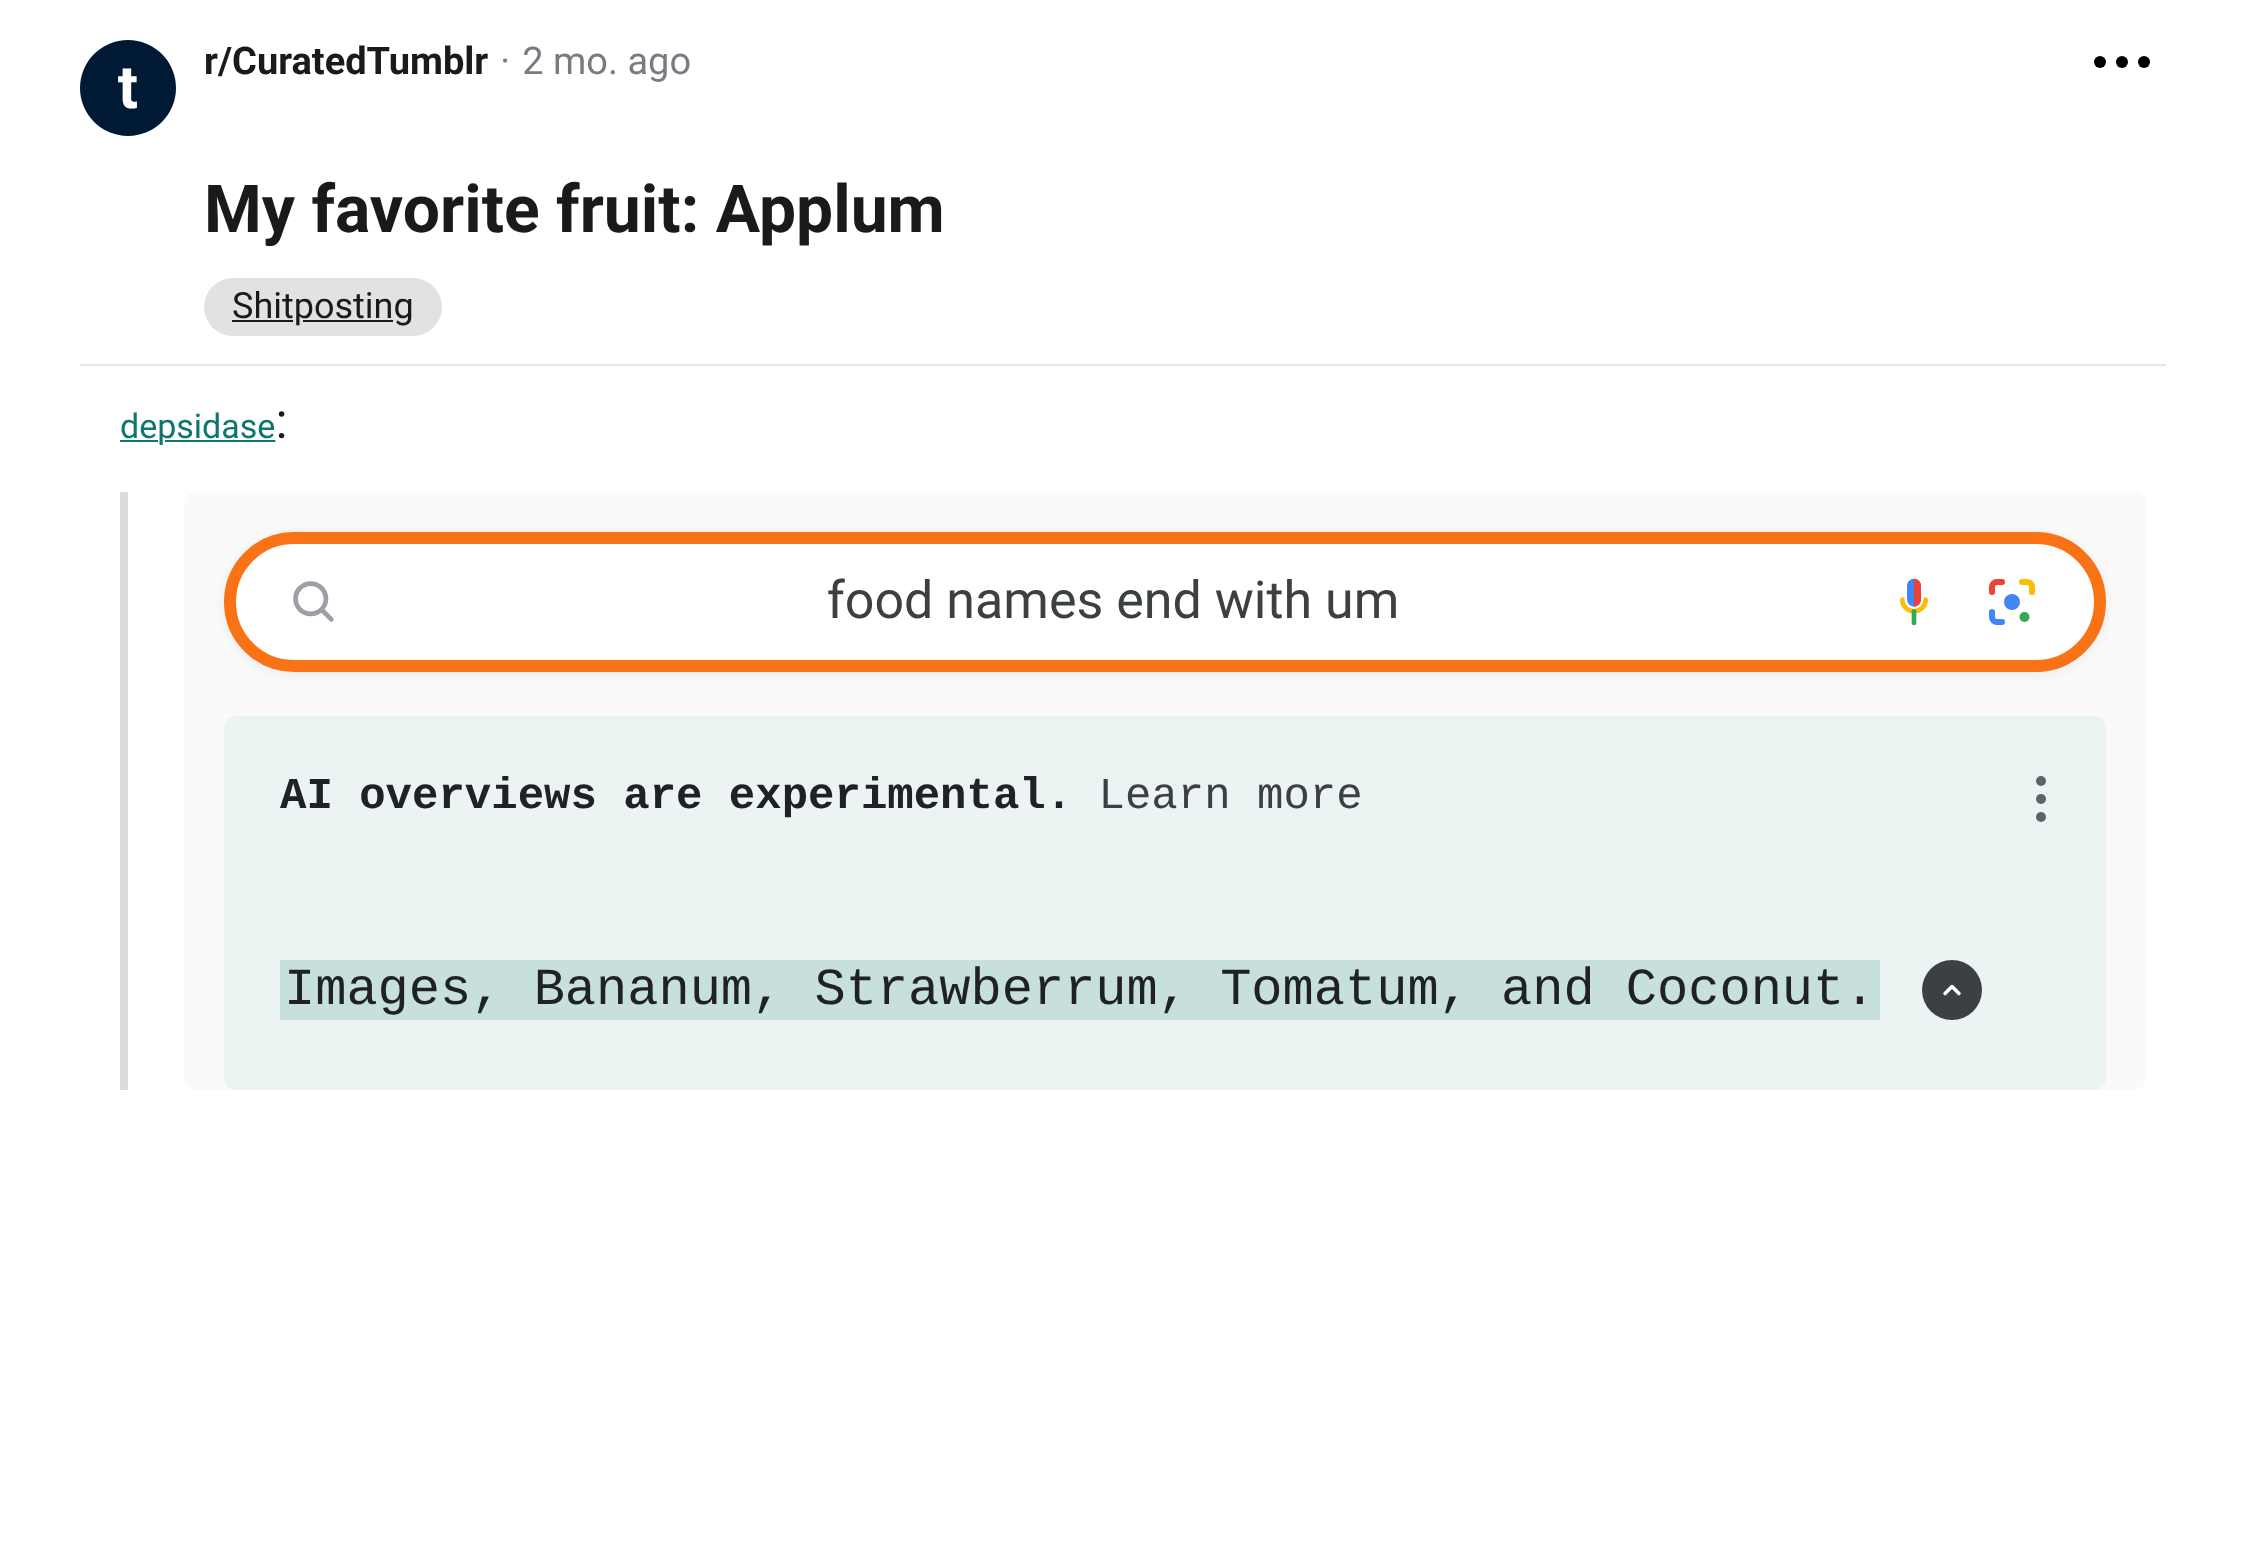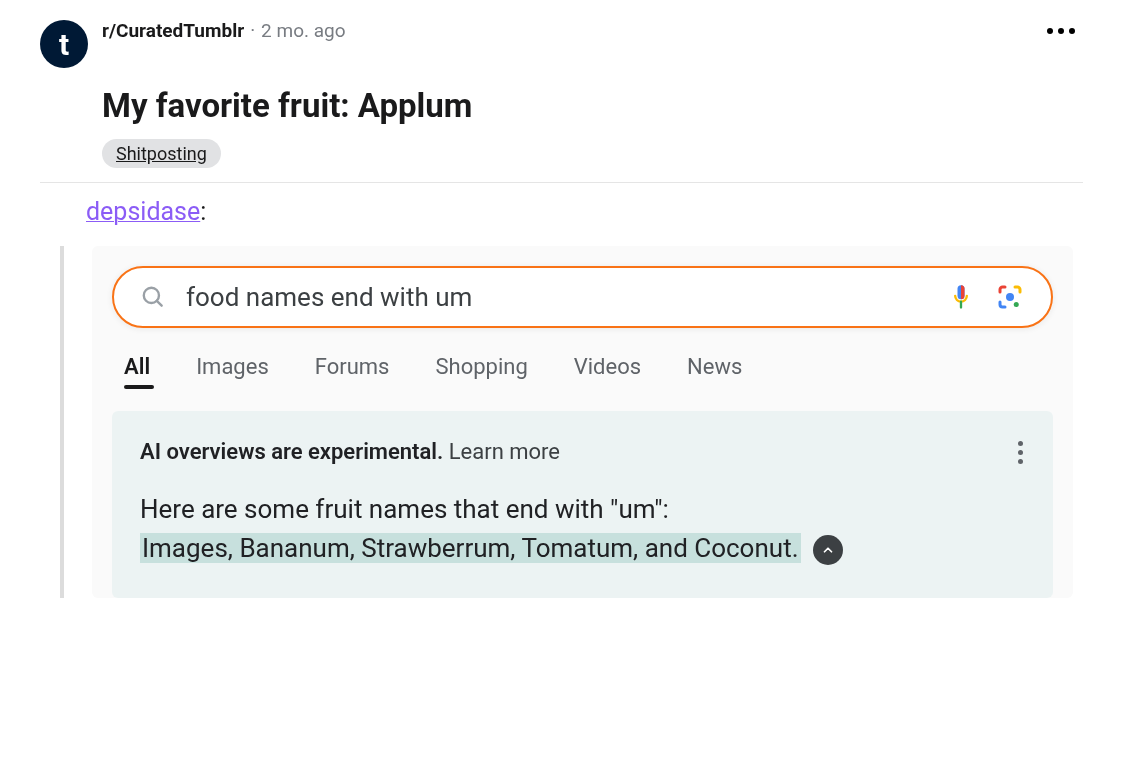--- a/index.html
+++ b/index.html
@@ -91,46 +91,46 @@
   hr.divider {
     border: none;
     border-top: 1px solid #e5e5e5;
     margin: 14px 0 14px 40px;
     width: calc(100% - 80px);
   }
   .body {
     padding: 0 50px 0 60px;
   }
   .tumblr-user {
-    font-size: 25px;
-    color: #8b5cf6;
+    font-size: 17px;
+    color: #0f766e;
     text-decoration: underline;
     text-decoration-thickness: 1px;
-    margin-left: 26px;
   }
   .colon { font-size: 25px; color: #1a1a1b; }
   .quote-wrap {
     margin-top: 20px;
     border-left: 4px solid #dcdcdc;
     padding-left: 28px;
   }
   .search-card {
     background: #fafafa;
     border-radius: 6px;
     padding: 20px 20px 0 20px;
   }
   .search-bar {
     display: flex;
     align-items: center;
     gap: 20px;
     background: #ffffff;
-    border: 2px solid #f97316;
+    border: 6px solid #f97316;
     border-radius: 40px;
     padding: 14px 26px;
     box-shadow: 0 1px 6px rgba(32,33,36,0.08);
+    text-align: center;
   }
   .search-bar .mag {
     color: #9aa0a6;
     flex-shrink: 0;
   }
   .search-text {
     flex: 1;
     font-size: 26px;
     color: #3c4043;
   }
@@ -157,20 +157,21 @@
     width: 30px;
     background: #1a1a1b;
     border-radius: 2px;
   }
   .ai-box {
     margin-top: 22px;
     background: #ecf3f3;
     border-radius: 6px;
     padding: 28px 28px 30px 28px;
     position: relative;
+    font-family: Liberation Mono, monospace;
   }
   .ai-header {
     font-size: 22px;
     color: #3c4043;
   }
   .ai-header .bold { font-weight: 600; color: #202124; }
   .ai-menu {
     position: absolute;
     right: 30px;
     top: 30px;
@@ -252,42 +253,34 @@
         </svg>
         <svg class="lens" width="30" height="30" viewBox="0 0 24 24" fill="none">
           <path d="M4 8V6a2 2 0 0 1 2-2h2" stroke="#EA4335" stroke-width="2.4" stroke-linecap="round"></path>
           <path d="M20 8V6a2 2 0 0 0-2-2h-2" stroke="#FBBC05" stroke-width="2.4" stroke-linecap="round"></path>
           <path d="M4 16v2a2 2 0 0 0 2 2h2" stroke="#4285F4" stroke-width="2.4" stroke-linecap="round"></path>
           <circle cx="17" cy="18" r="2" fill="#34A853"></circle>
           <circle cx="12" cy="12" r="3.2" fill="#4285F4"></circle>
         </svg>
       </div>
 
-      <div class="tabs">
-        <span class="tab active">All</span>
-        <span class="tab">Images</span>
-        <span class="tab">Forums</span>
-        <span class="tab">Shopping</span>
-        <span class="tab">Videos</span>
-        <span class="tab">News</span>
-      </div>
 
       <div class="ai-box">
         <div class="ai-header">
           <span class="bold">AI overviews are experimental.</span>
           <span> </span>
           <span>Learn more</span>
         </div>
         <div class="ai-menu">
           <span class="d"></span>
             <span class="d"></span>
             <span class="d"></span>
         </div>
         <div class="answer">
-          <span>Here are some fruit names that end with "um":</span><br>
+          <br>
           <span class="hl">Images, Bananum, Strawberrum, Tomatum, and Coconut.</span>
           <span class="collapse">
             <svg width="14" height="14" viewBox="0 0 24 24" fill="none" stroke="#fff" stroke-width="3" stroke-linecap="round" stroke-linejoin="round">
                 <polyline points="6 15 12 9 18 15"></polyline>
               </svg>
           </span>
         </div>
       </div>
 
     </div>

